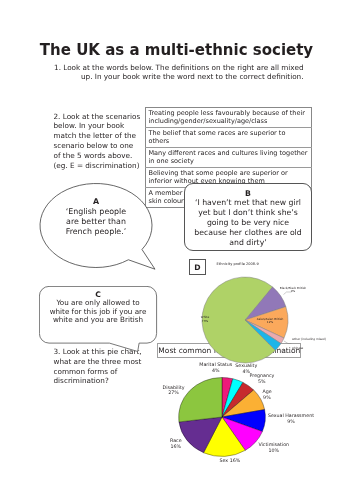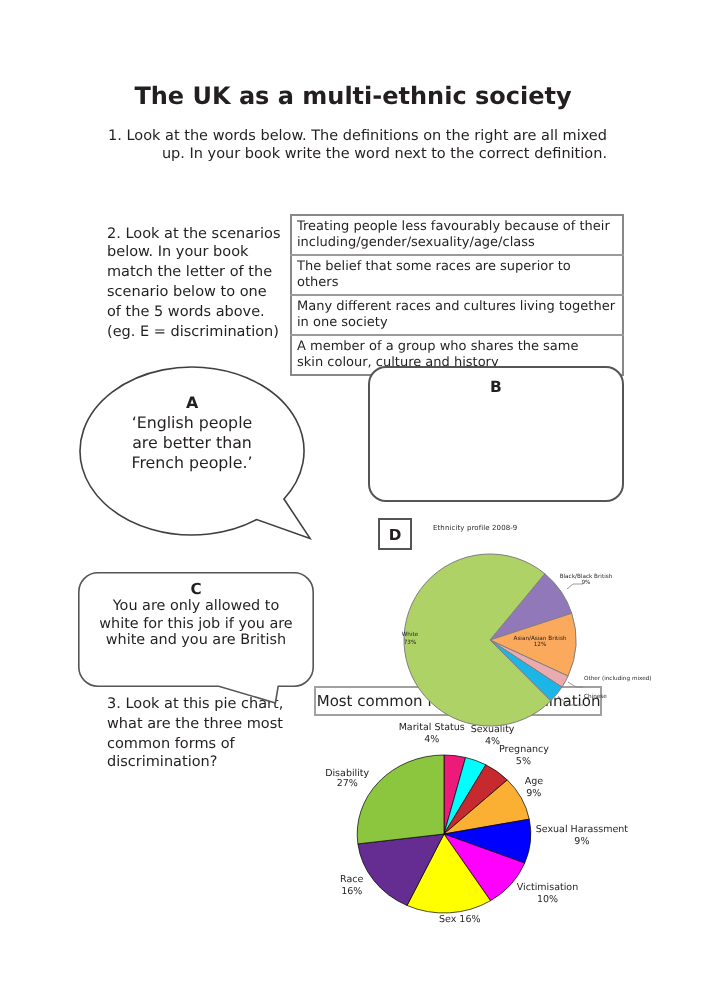--- a/index.html
+++ b/index.html
@@ -1,20 +1,20 @@
 <!DOCTYPE html>
 <html><head>
 <meta charset="utf-8">
 <title>The UK as a multi-ethnic society</title>
 <style>
   html,body{margin:0;padding:0;}
   body{width:353px;height:500px;background:#ffffff;position:relative;overflow:hidden;
        font-family:"DejaVu Sans",sans-serif;color:#231f20;}
   .abs{position:absolute;}
-  #page-title{left:0;right:0;top:40.5px;text-align:center;font-size:12px;font-weight:bold;}
+  #page-title{left:0;right:0;top:40.5px;text-align:center;font-size:15px;font-weight:bold;}
   #intro{left:53.5px;top:62.6px;width:250px;font-size:7.25px;line-height:9.5px;text-align:right;}
   #task2{left:53.5px;top:111.6px;width:88px;font-size:7.25px;line-height:9.8px;}
   #task3{left:53.5px;top:347px;width:92px;font-size:7.25px;line-height:9.8px;}
   
   #deftable{left:145px;top:107px;width:166.5px;border:0.8px solid #888;
             border-collapse:collapse;table-layout:fixed;}
   #deftable td{border-top:0.8px solid #9a9a9a;height:19.0px;padding:0 2.5px;
                font-size:6.5px;line-height:7.6px;vertical-align:middle;}
   #deftable tr:first-child td{border-top:none;}
   #bubbleA{left:38.5px;top:182.5px;}
@@ -67,20 +67,23 @@
       <tr>
         <td><span>Treating people less favourably because of their</span><br><span>including/gender/sexuality/age/class</span></td>
       </tr>
   <tr>
         <td><span>The belief that some races are superior to</span><br><span>others</span></td>
       </tr>
   <tr>
         <td><span>Many different races and cultures living together</span><br><span>in one society</span></td>
       </tr>
   <tr>
+        <td><span>Believing that some people are superior or</span><br><span>inferior without even knowing them</span></td>
+      </tr>
+  <tr>
         <td><span>A member of a group who shares the same</span><br><span>skin colour, culture and history</span></td>
       </tr>
 </tbody>
   </table>
 
 <svg class="abs" id="discPie" width="92" height="92" viewBox="0 0 92 92">
   <g stroke="#000000" stroke-width="0.35">
     <path d="M 45 45 L 45.00 5.50 A 43.4 39.5 0 0 1 55.79 6.74 Z" fill="#ed1a7a"></path>
     <path d="M 45 45 L 55.79 6.74 A 43.4 39.5 0 0 1 65.91 10.39 Z" fill="#00ffff"></path>
     <path d="M 45 45 L 65.91 10.39 A 43.4 39.5 0 0 1 76.64 17.96 Z" fill="#c62a2e"></path>
@@ -131,20 +134,21 @@
   <path d="M 10 0.4 L 108 0.4 A 9.6 9.6 0 0 1 117.6 10 L 117.6 47.5 A 9.6 9.6 0 0 1 108 57.1 L 100.1 57.1 L 98.7 65.5 L 70.4 57.1 L 10 57.1 A 9.6 9.6 0 0 1 0.4 47.5 L 0.4 10 A 9.6 9.6 0 0 1 10 0.4 Z" fill="#ffffff" stroke="#555555" stroke-width="0.8" stroke-linejoin="miter"></path>
 </svg>
 <div class="abs bubtext" id="bubbleC-text">
   <div class="blabel">C</div>
   <div class="btext"><span>You are only allowed to</span><br><span>white for this job if you are</span><br><span>white and you are British</span></div>
 </div>
 
 <div class="abs bubble-rect" id="bubbleB"></div>
 <div class="abs bubtext" id="bubbleB-text">
   <div class="blabel">B</div>
+  <div class="btext"><span>‘I haven’t met that new girl</span><br><span>yet but I don’t think she’s</span><br><span>going to be very nice</span><br><span>because her clothes are old</span><br><span>and dirty’</span></div>
 </div>
 
 <svg class="abs" id="bubbleA" width="130" height="95" viewBox="0 0 130 95">
   <path d="M 102.98 66.48 A 56 42 0 1 0 89.38 76.77 L 116.0 86.2 Z" fill="#ffffff" stroke="#404040" stroke-width="0.8" stroke-linejoin="miter"></path>
 </svg>
 <div class="abs bubtext" id="bubbleA-text">
   <div class="blabel">A</div>
   <div class="btext"><span>‘English people</span><br><span>are better than</span><br><span>French people.’</span></div>
 </div>
 

